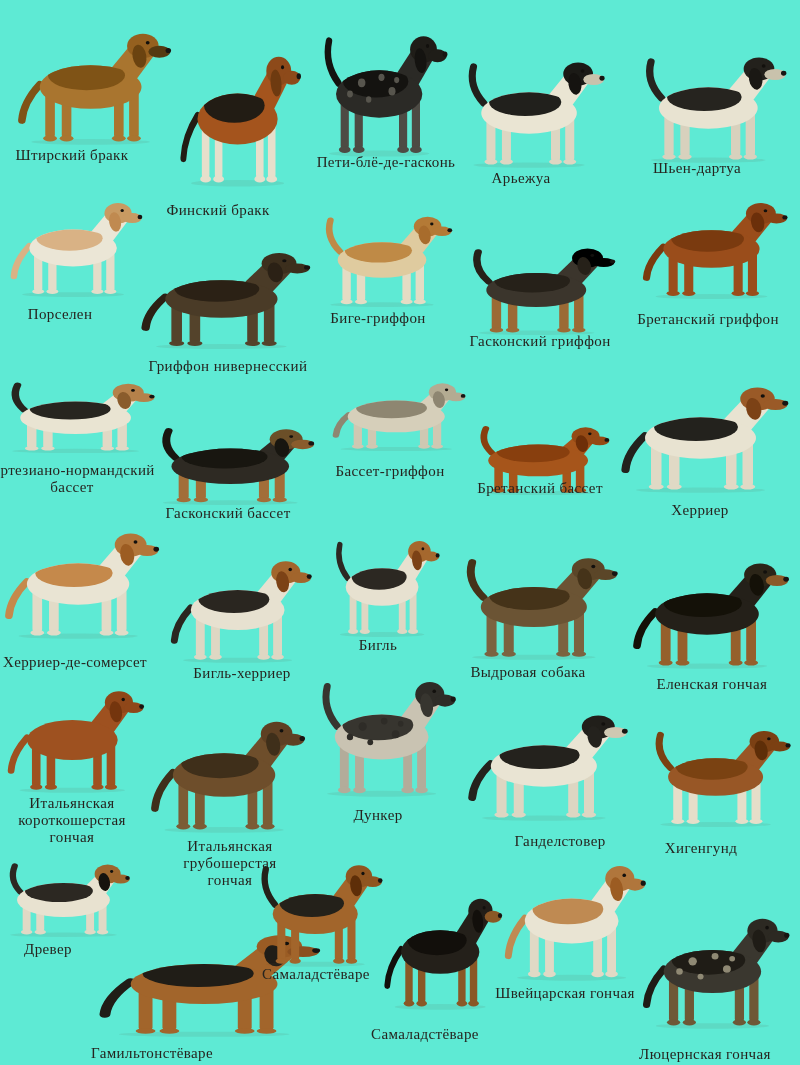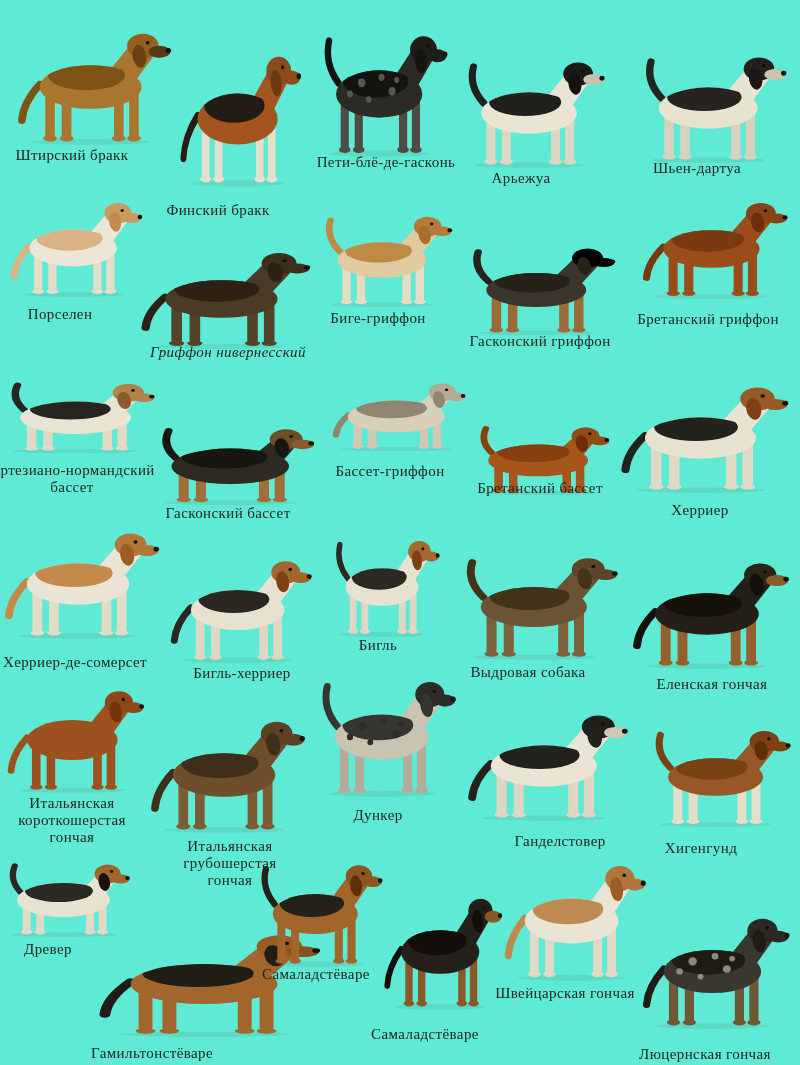--- a/index.html
+++ b/index.html
@@ -242,21 +242,21 @@
     <g clip-path="url(#clip6)">
           <ellipse cx="52" cy="37" rx="28" ry="11.5" fill="#2b2115"></ellipse>
         </g>
     <ellipse cx="93" cy="14" rx="11.5" ry="9.5" fill="#3c2f1d"></ellipse>
     <ellipse cx="105" cy="18.5" rx="8" ry="4.6" fill="#3c2f1d"></ellipse>
     <circle cx="111.5" cy="17.5" r="2" fill="#181512"></circle>
     <ellipse cx="90.5" cy="22" rx="5" ry="9" fill="#2b2115" transform="rotate(-8 90.5 22)"></ellipse>
     <circle cx="96.5" cy="11.5" r="1.4" fill="#12100d"></circle>
   </svg>
     </div>
-    <div class="caption" style="left: 228px; top: 344px; color: rgb(38, 36, 31); font-style: italic;">
+    <div class="caption" style="left: 228px; top: 358px; color: rgb(38, 36, 31);">
       <div>Гриффон нивернесский</div>
     </div>
     <div class="dog" style="left: 316px; top: 212px; width: 144px; height: 96px;">
       <svg viewBox="0 0 120 92" preserveAspectRatio="none" width="100%" height="100%">
     <defs>
           <clipPath id="clip7">
             <ellipse cx="55" cy="46" rx="37" ry="17"></ellipse>
           </clipPath>
         </defs>
     <ellipse cx="55" cy="88.8" rx="43" ry="2.2" fill="rgba(90,80,60,0.10)"></ellipse>

